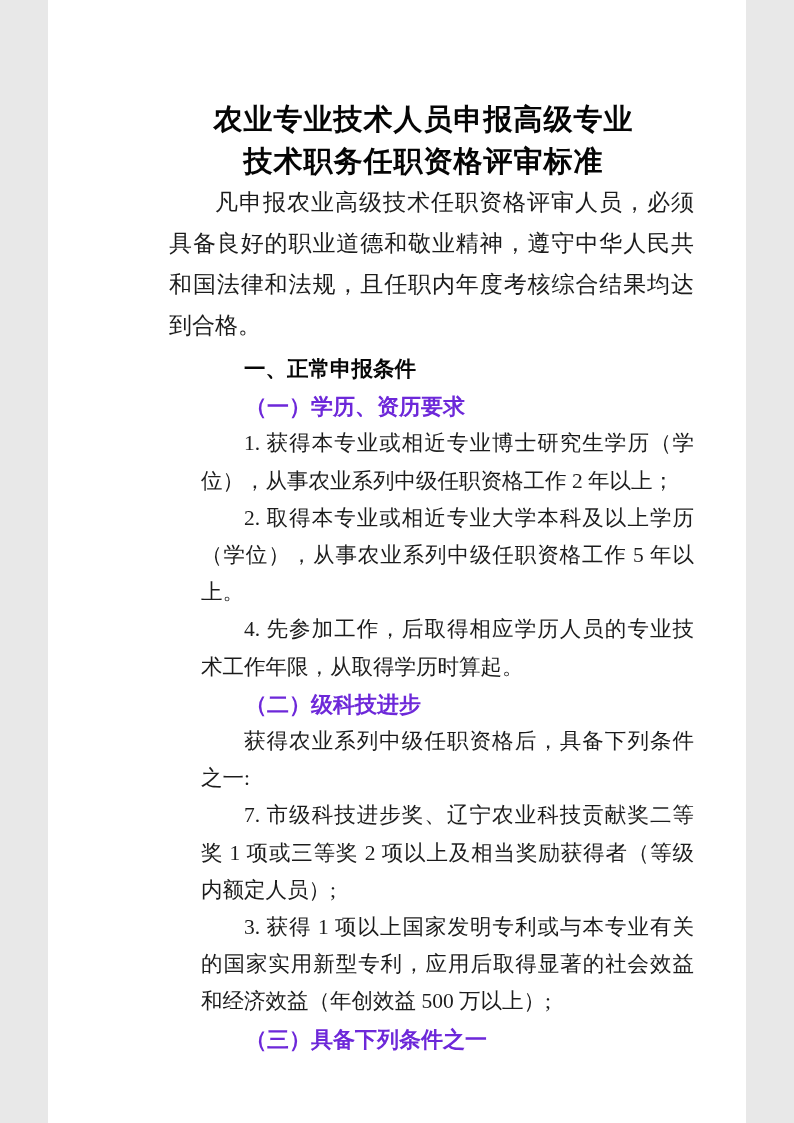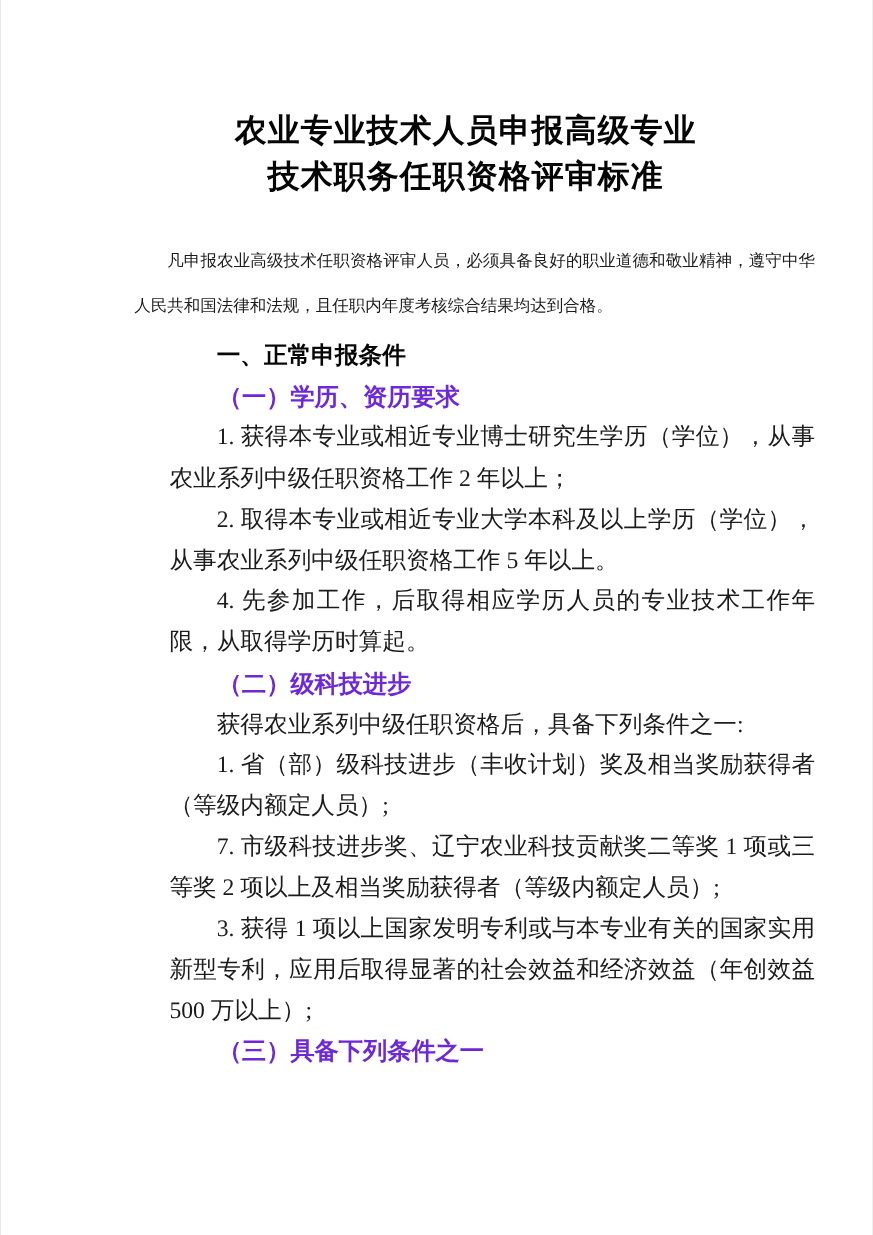--- a/index.html
+++ b/index.html
@@ -2,43 +2,42 @@
 <html><head>
 <meta charset="utf-8">
 <style>
   html, body {
     margin: 0;
     padding: 0;
     background: #e8e8e8;
   }
   .page {
     position: relative;
-    width: 792px;
+    width: 698px;
     height: 1123px;
     margin: 0 auto;
     background: #ffffff;
     box-sizing: border-box;
     padding: 98px 52px 0 121px;
     overflow: hidden;
     color: #141414;
   }
   .doc-title {
     text-align: center;
     margin-left: -16px;
     font-family: "Liberation Sans", "DejaVu Sans", sans-serif;
     font-weight: 700;
     font-size: 29px;
     line-height: 42px;
     letter-spacing: 1px;
     color: #050505;
   }
   .intro {
-    margin-top: 36px;
     font-family: "Liberation Serif", "DejaVu Serif", serif;
-    font-size: 15px;
+    font-size: 23px;
     line-height: 41px;
     text-align: justify;
     text-indent: 2em;
     color: #1c1c1c;
   }
   .body-blocks {
     margin-top: 5px;
     font-family: "Liberation Serif", "DejaVu Serif", serif;
     font-size: 21.5px;
     line-height: 37.2px;
@@ -73,18 +72,17 @@
   <div class="intro">凡申报农业高级技术任职资格评审人员，必须具备良好的职业道德和敬业精神，遵守中华人民共和国法律和法规，且任职内年度考核综合结果均达到合格。</div>
 
   <div class="body-blocks" id="blocks">
       <div class="block block-h1">一、正常申报条件</div>
       <div class="block block-h2">（一）学历、资历要求</div>
       <div class="block block-body">1. 获得本专业或相近专业博士研究生学历（学位），从事农业系列中级任职资格工作 2 年以上；</div>
       <div class="block block-body">2. 取得本专业或相近专业大学本科及以上学历（学位），从事农业系列中级任职资格工作 5 年以上。</div>
       <div class="block block-body">4. 先参加工作，后取得相应学历人员的专业技术工作年限，从取得学历时算起。</div>
       <div class="block block-h2">（二）级科技进步</div>
       <div class="block block-body">获得农业系列中级任职资格后，具备下列条件之一:</div>
-      <div class="block block-body">1. 省（部）级科技进步（丰收计划）奖及相当奖励获得者（等级内额定人员）;</div>
       <div class="block block-body">7. 市级科技进步奖、辽宁农业科技贡献奖二等奖 1 项或三等奖 2 项以上及相当奖励获得者（等级内额定人员）;</div>
       <div class="block block-body">3. 获得 1 项以上国家发明专利或与本专业有关的国家实用新型专利，应用后取得显著的社会效益和经济效益（年创效益 500 万以上）;</div>
       <div class="block block-h2">（三）具备下列条件之一</div>
     </div>
 </div>
 
 </body></html>

